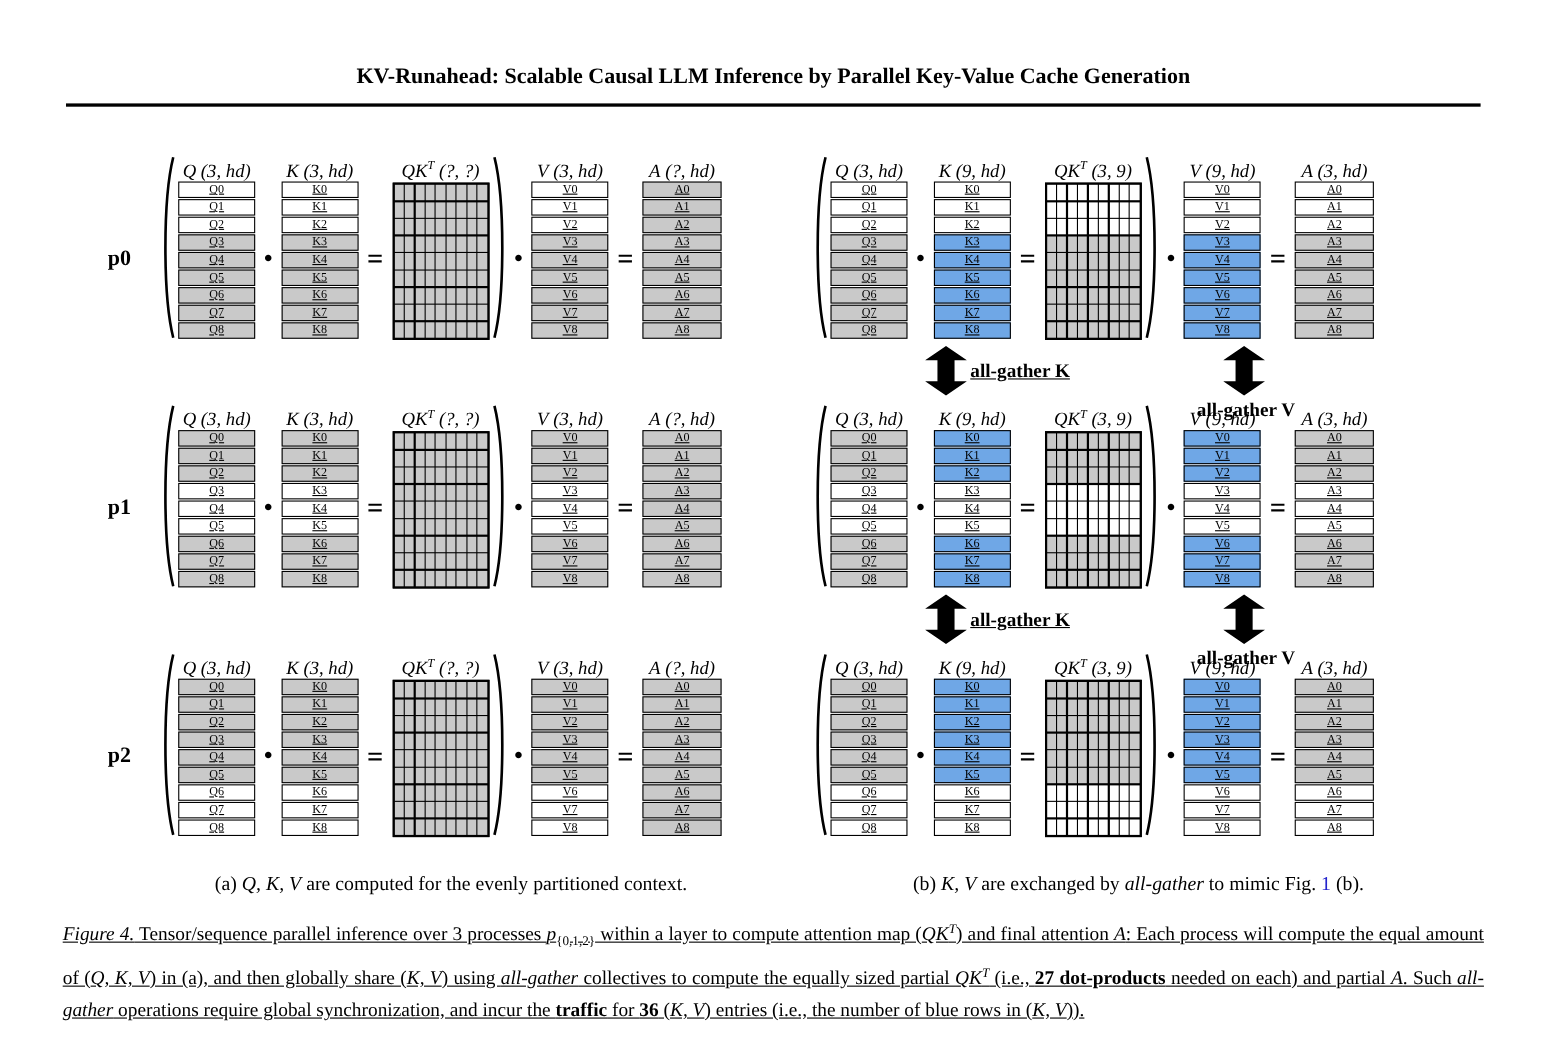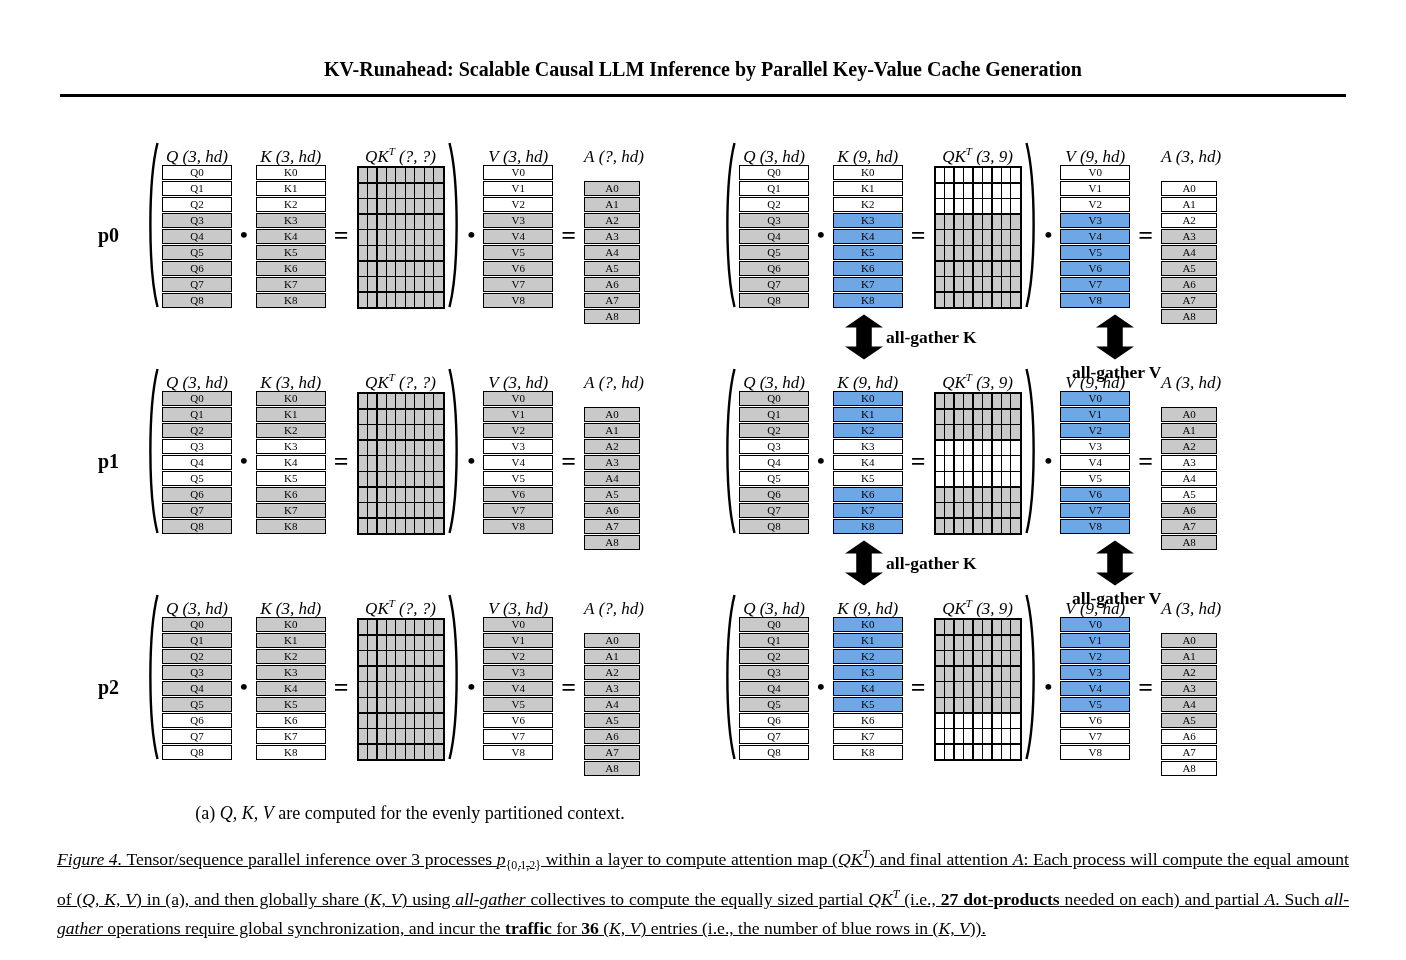--- a/index.html
+++ b/index.html
@@ -15,43 +15,43 @@
   .prow{display:flex;height:168px;}
   .gap-row{height:58px;position:relative;}
 
   .plabel{width:46px;font-weight:bold;font-size:20px;margin-top:80px;line-height:28px;}
 
   .paren{width:15px;height:168px;flex:0 0 15px;}
   .paren path{stroke:#000;stroke-width:2.4;fill:none;}
 
   .matrix{display:flex;flex-direction:column;margin:0 3px;justify-content:space-between;}
   .mwq{width:70px;}
-  .mwa{width:56px;gap:16px;}
+  .mwa{width:72px;}
   .mwg{width:88px;}
   .mhead{height:24px;font-style:italic;font-size:17px;line-height:21px;text-align:center;white-space:nowrap;}
   .mhead sup{font-size:11px;}
-  .mbox{display:flex;flex-direction:column;width:100%;}
+  .mbox{display:flex;flex-direction:column;width:100%;text-decoration:underline;}
   .mrow{height:15.1px;border:1.4px solid #000;margin-bottom:0.9px;font-size:11px;line-height:12.2px;text-align:center;}
   .gbox{width:100%;height:143px;border:2px solid #000;background:#000;display:grid;grid-template-columns:repeat(9,1fr);grid-auto-rows:1fr;gap:1.4px;}
   .gcell{width:100%;height:100%;}
 
   .f-white{background:#ffffff;}
   .f-gray{background:var(--gray,#c9c9c9);}
   .f-blue{background:var(--blue,#6fa7e6);}
 
   .op{font-weight:bold;font-size:26px;line-height:20px;margin:85px 5px 0 5px;}
   .op-dot{font-size:22px;margin:84px 5px 0 5px;}
 
   .ag{position:absolute;top:3px;display:flex;align-items:center;}
-  .ag-k{left:124px;}
+  .ag-k{left:104px;text-decoration:underline;}
   .ag-v{left:348px;flex-direction:column;}
   .ag svg{width:38px;height:50px;}
   .ag-label{font-weight:bold;font-size:17.5px;margin-left:3px;white-space:nowrap;}
 
-  .subcaps{display:flex;margin-top:42px;font-size:18px;}
+  .subcaps{display:flex;margin-top:32px;font-size:18px;}
   .subcap-a{margin-left:100px;width:620px;text-align:center;}
   .subcap-b{width:630px;text-align:center;}
 
   .figcap{margin:16px 57px 0 57px;font-size:17.6px;line-height:29px;text-align:justify;text-decoration:underline;}
   .figcap sub,.figcap sup{font-size:68%;}
 
   .it{font-style:italic;}
   .b{font-weight:bold;}
   .link{color:var(--link,#2323cc);}
 </style>
@@ -1032,15 +1032,18 @@
           </div>
         </div>
     </div>
   </div>
 </div>
 
 <div class="subcaps">
   <div class="subcap-a">
     <span>(a)  </span><span class="it">Q, K, V</span><span> are computed for the evenly partitioned context.</span>
   </div>
+  <div class="subcap-b">
+    <span>(b)  </span><span class="it">K, V</span><span> are exchanged by </span><span class="it">all-gather</span><span> to mimic Fig. </span><span class="link">1</span><span> (b).</span>
+  </div>
 </div>
 
 <div class="figcap"><span class="it">Figure 4.</span><span>  Tensor/sequence parallel inference over 3 processes </span><span class="it">p</span><sub>{0,1,2}</sub><span> within a layer to compute attention map (</span><span class="it">QK</span><sup class="it">T</sup><span>) and final attention </span><span class="it">A</span><span>: Each process will compute the equal amount of (</span><span class="it">Q, K, V</span><span>) in (a), and then globally share (</span><span class="it">K, V</span><span>) using </span><span class="it">all-gather</span><span> collectives to compute the equally sized partial </span><span class="it">QK</span><sup class="it">T</sup><span> (i.e., </span><span class="b">27 dot-products</span><span> needed on each) and partial </span><span class="it">A</span><span>. Such </span><span class="it">all-gather</span><span> operations require global synchronization, and incur the </span><span class="b">traffic</span><span> for </span><span class="b">36</span><span> (</span><span class="it">K, V</span><span>) entries (i.e., the number of blue rows in (</span><span class="it">K, V</span><span>)).</span></div>
 
 </body></html>

